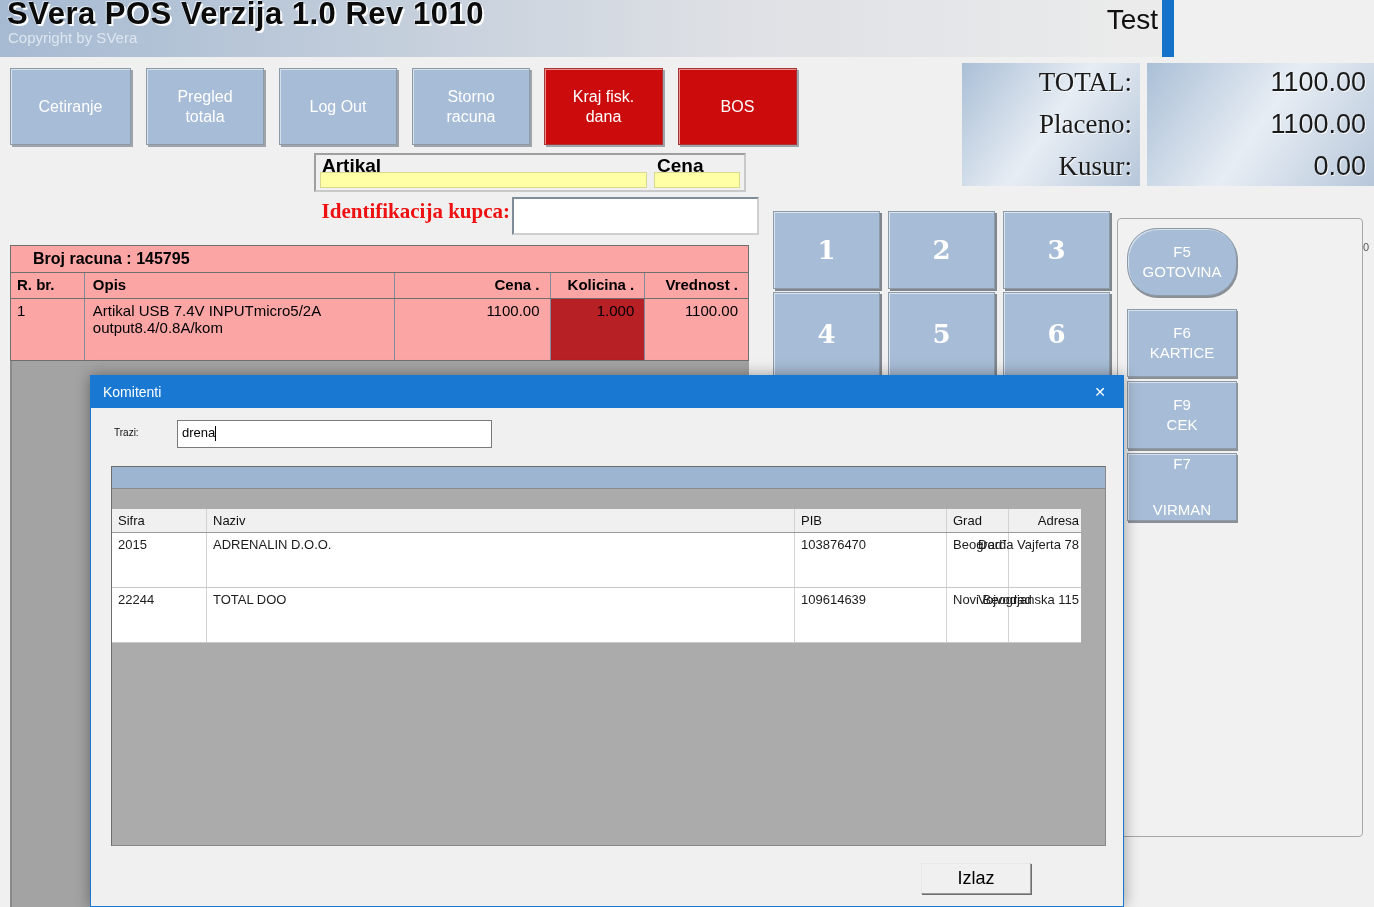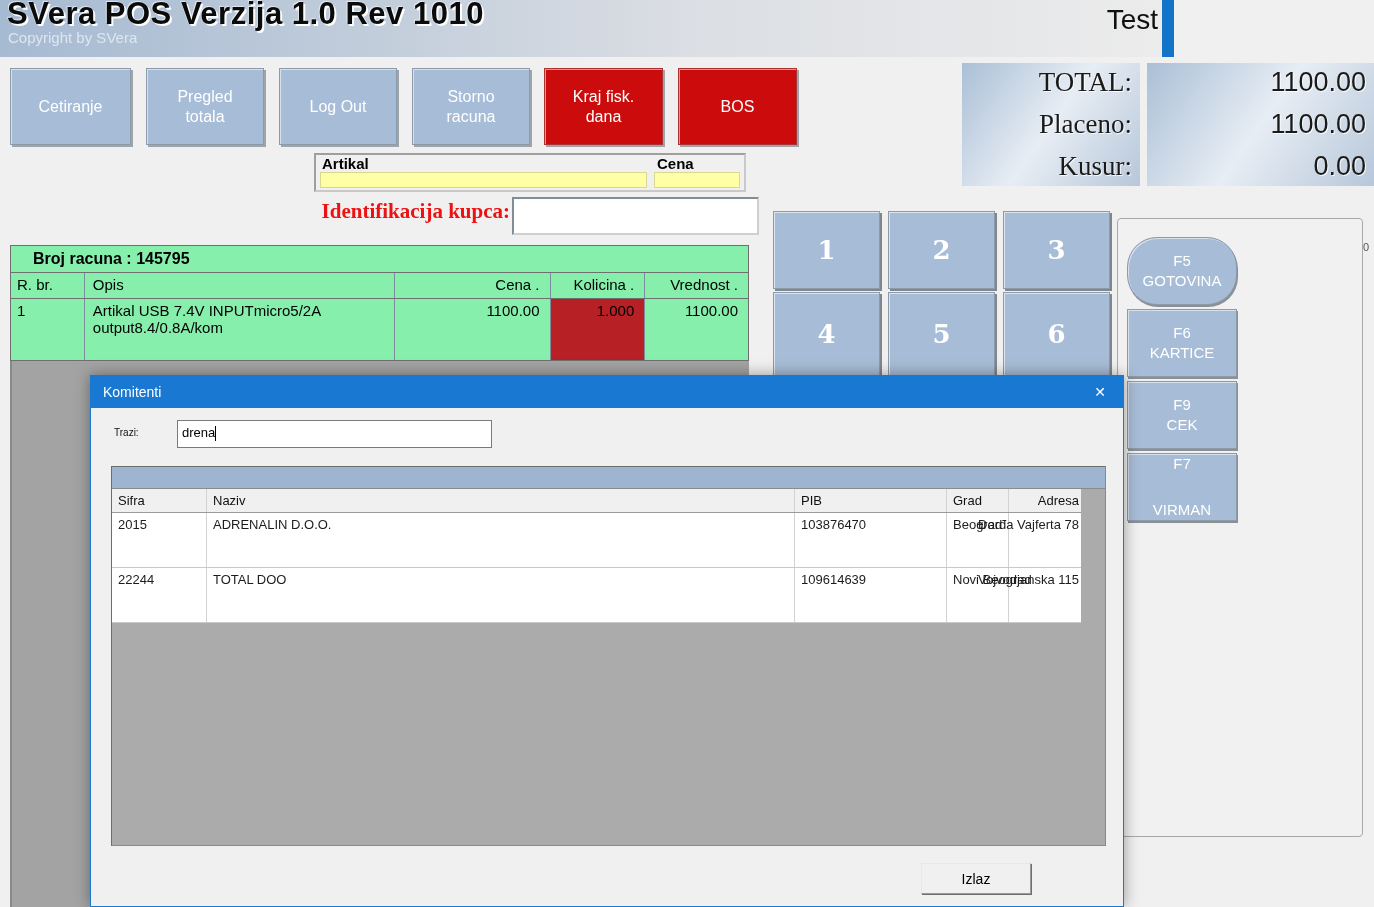--- a/index.html
+++ b/index.html
@@ -30,37 +30,37 @@
           background:linear-gradient(125deg,#aabfd6 0%,#e7edf4 50%,#b7c7da 100%);
           display:flex;flex-direction:column;justify-content:space-between;padding:4px 8px;}
   .totals-labels{left:962px;width:178px;font-family:Liberation Serif, serif;}
   .totals-values{left:1147px;width:227px;}
   .totals-row{font-size:27px;color:#1a1a1a;text-align:right;
               text-shadow:1px 1px 0 rgba(255,255,255,.85);}
 
   
   .artikal-box{position:absolute;left:314px;top:153px;width:432px;height:39px;
                background:#f0f0f0;border:2px solid #c9c9c9;border-top-color:#9f9f9f;border-left-color:#9f9f9f;}
-  .artikal-box .lbl{position:absolute;top:0;font-size:15px;font-weight:bold;color:#000;}
+  .artikal-box .lbl{position:absolute;top:0;font-size:19px;font-weight:bold;color:#000;}
   .fld-yellow{position:absolute;top:17px;height:16px;background:#ffffa6;border:1px solid #d8d890;}
 
   
   .ident-label{position:absolute;left:290px;top:199px;width:220px;text-align:right;
                font-family:"Liberation Serif",serif;font-weight:bold;font-size:21px;color:#ee1111;
                white-space:nowrap;}
   .ident-input{position:absolute;left:512px;top:197px;width:247px;height:38px;background:#fff;
                border:2px solid #7f8d99;border-right-color:#cfcfcf;border-bottom-color:#cfcfcf;
                font-size:16px;padding:2px 4px;}
 
   
-  .receipt{position:absolute;left:10px;top:245px;width:739px;border:1px solid #6f6f6f;background:#86efac;}
+  .receipt{position:absolute;left:10px;top:245px;width:739px;border:1px solid #6f6f6f;background:#fca5a5;}
   .receipt-title{height:27px;border-bottom:1px solid #6f6f6f;font-size:16px;font-weight:bold;color:#000;
                  padding:4px 0 0 22px;}
   .r-row{display:flex;}
-  .r-head{height:26px;border-bottom:1px solid #6f6f6f;font-size:15px;font-weight:normal;}
+  .r-head{height:26px;border-bottom:1px solid #6f6f6f;font-size:15px;font-weight:bold;}
   .r-item{height:61px;font-size:15px;}
   .r-cell{padding:3px 6px;border-right:1px solid #7e8c9b;overflow:hidden;}
   .r-cell:last-child{border-right:none;}
   .c-rbr{width:74px;}
   .c-opis{width:311px;padding-left:8px;}
   .c-num{text-align:right;padding-right:10px;}
   .c-cena{width:156px;}
   .c-kol{width:95px;}
   .c-vred{width:103px;}
   .cell-red{background:#b72025;color:#000;}
@@ -87,33 +87,33 @@
           border:1px solid #1878d2;box-shadow:0 0 14px rgba(0,0,0,.38);z-index:10;}
   .dlg-titlebar{position:absolute;left:0;top:0;right:0;height:32px;background:#1878d2;color:#fff;
                 display:flex;align-items:center;font-size:14px;padding-left:12px;}
   .dlg-close{position:absolute;right:12px;top:6px;width:22px;height:20px;color:#fff;font-size:14px;
              display:flex;align-items:center;justify-content:center;cursor:pointer;}
   .dlg-search-label{position:absolute;left:23px;top:51px;font-size:10px;color:#111;}
   .dlg-table{position:absolute;left:20px;top:90px;width:995px;height:380px;background:#ababab;
              border:1px solid #888;border-top-color:#6d6d6d;border-left-color:#6d6d6d;overflow:hidden;}
   .dlg-band{height:22px;background:#9db5d1;border-bottom:1px solid #8a8a8a;}
   .dlg-hrow{display:flex;height:24px;background:#f0f0f0;border-bottom:1px solid #9a9a9a;width:969px;
-            font-size:13px;color:#111;}
+            font-size:13px;color:#111;margin-top:20px;}
   .dlg-row{display:flex;height:55px;background:#fff;border-bottom:1px solid #c9c9c9;width:969px;
            font-size:13px;color:#1c1c1c;}
   .d-cell{padding:4px 6px;border-right:1px solid #d2d2d2;}
   .d-sifra{width:95px;}
   .d-naziv{width:588px;}
   .d-pib{width:152px;}
   .d-grad{width:62px;white-space:nowrap;overflow:visible;}
   .d-adresa{width:72px;border-right:none;display:flex;justify-content:flex-end;
             white-space:nowrap;padding-right:2px;}
   .dlg-exit{position:absolute;left:830px;top:487px;width:110px;height:31px;background:#f0f0f0;
             border:1px solid #9a9a9a;border-top-color:#e8e8e8;border-left-color:#e8e8e8;
-            box-shadow:1px 1px 0 #6f6f6f;font-size:14px;color:#000;cursor:pointer;
+            box-shadow:1px 1px 0 #6f6f6f;font-size:18px;color:#000;cursor:pointer;
             display:flex;align-items:center;justify-content:center;}
   .caret{display:inline-block;width:1px;height:15px;background:#000;vertical-align:middle;}
   .dlg-search-wrap{position:absolute;left:86px;top:44px;width:315px;height:28px;background:#fff;
                    border:1px solid #7a7a7a;font-size:13px;padding:4px 4px;white-space:nowrap;overflow:hidden;}
 </style>
 </head>
 <body>
 
 <div id="screen">
 
@@ -189,21 +189,21 @@
   </div>
 
   <div class="np-btn" style="left:773px;top:211px;height:78px;">1</div>
   <div class="np-btn" style="left:888px;top:211px;height:78px;">2</div>
   <div class="np-btn" style="left:1003px;top:211px;height:78px;">3</div>
   <div class="np-btn" style="left:773px;top:292px;height:84px;">4</div>
   <div class="np-btn" style="left:888px;top:292px;height:84px;">5</div>
   <div class="np-btn" style="left:1003px;top:292px;height:84px;">6</div>
 
   <div class="pay-panel"></div>
-  <div class="pay-btn" style="top:237px;border-radius:30px;">
+  <div class="pay-btn" style="top:228px;border-radius:30px;">
     <span>F5</span>
     <span>GOTOVINA</span>
   </div>
   <div class="pay-btn" style="top:309px;">
     <span>F6</span>
     <span>KARTICE</span>
   </div>
   <div class="pay-btn" style="top:381px;">
     <span>F9</span>
     <span>CEK</span>

